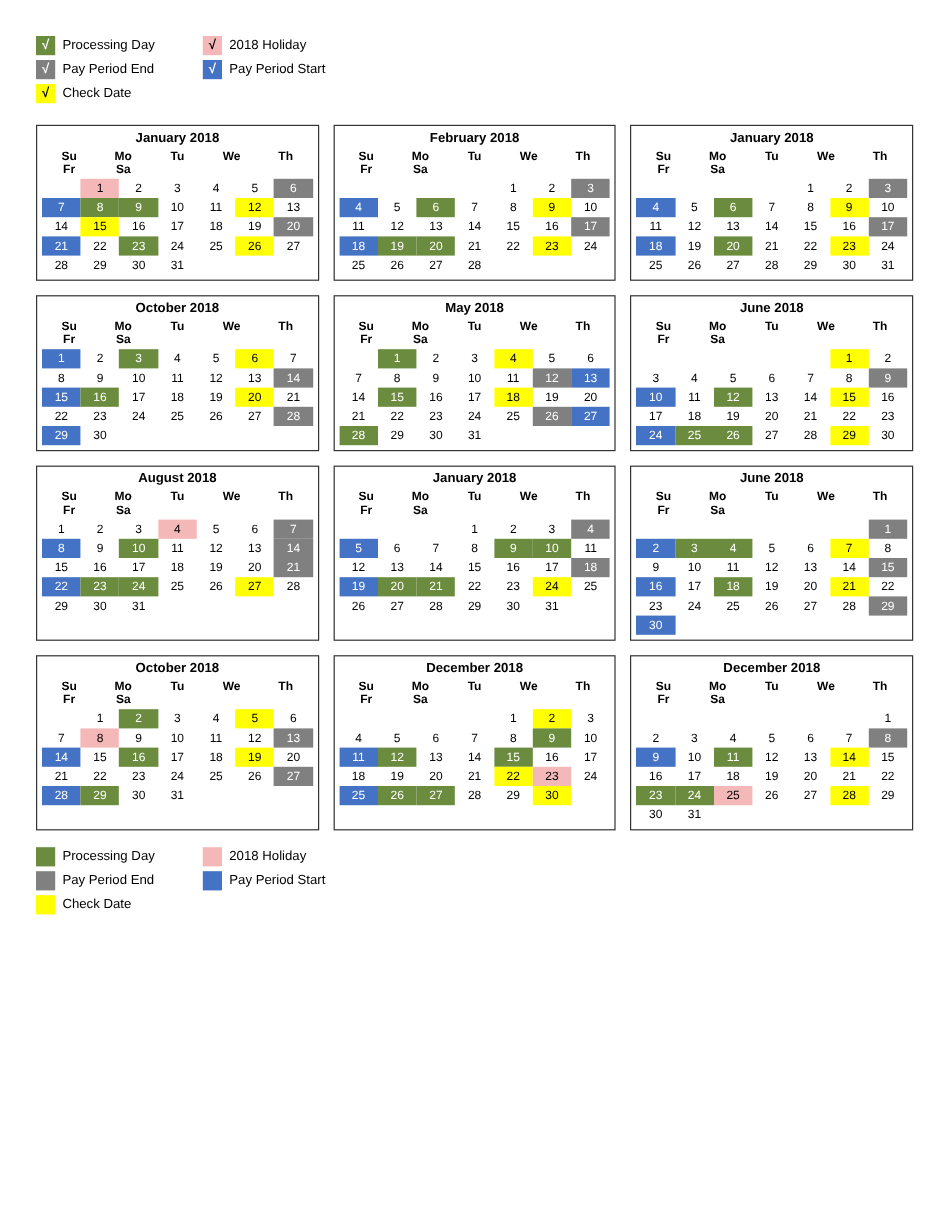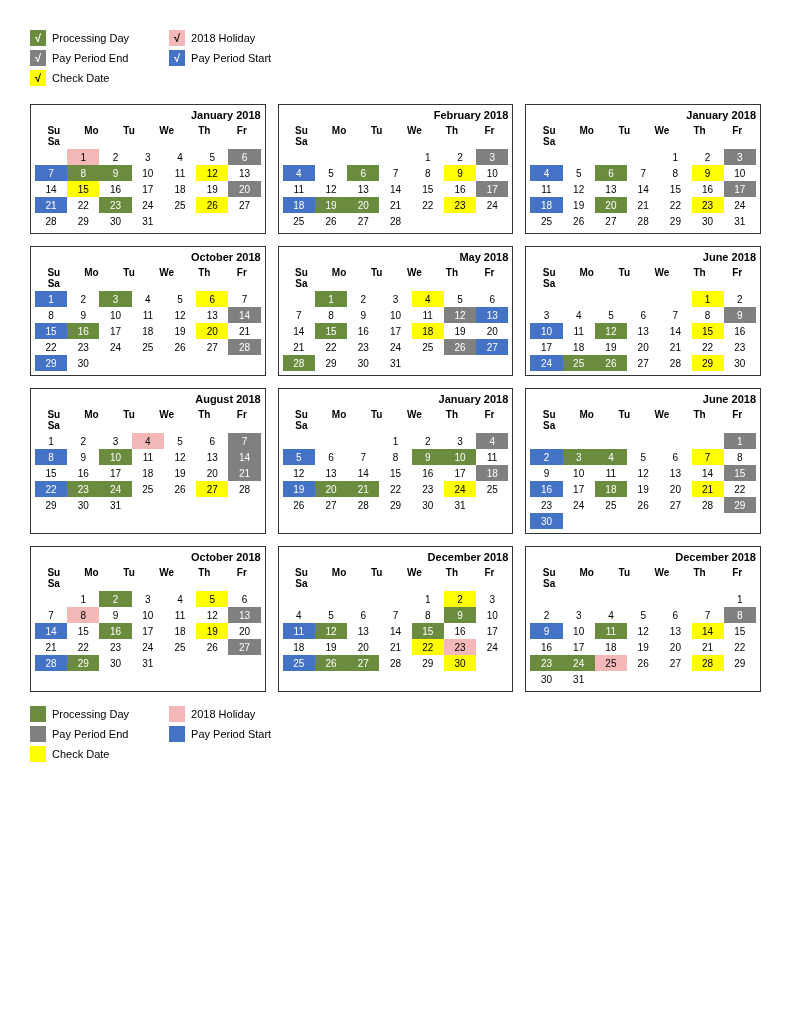--- a/index.html
+++ b/index.html
@@ -27,28 +27,28 @@
     .calendars-grid {
       display: grid;
       grid-template-columns: repeat(3, 1fr);
       gap: 12px;
     }
     .cal {
       border: 1.5px solid #333;
       padding: 4px;
     }
     .cal-title {
-      text-align: right;
+      text-align: center;
       font-weight: bold;
       font-size: 11px;
       margin-bottom: 4px;
     }
     .cal-header {
       display: grid;
-      grid-template-columns: repeat(6, 1fr);
+      grid-template-columns: repeat(5, 1fr);
       text-align: center;
       font-size: 10px;
       font-weight: bold;
       margin-bottom: 2px;
     }
     .cal-grid {
       display: grid;
       grid-template-columns: repeat(7, 1fr);
     }
     .cal-cell {

